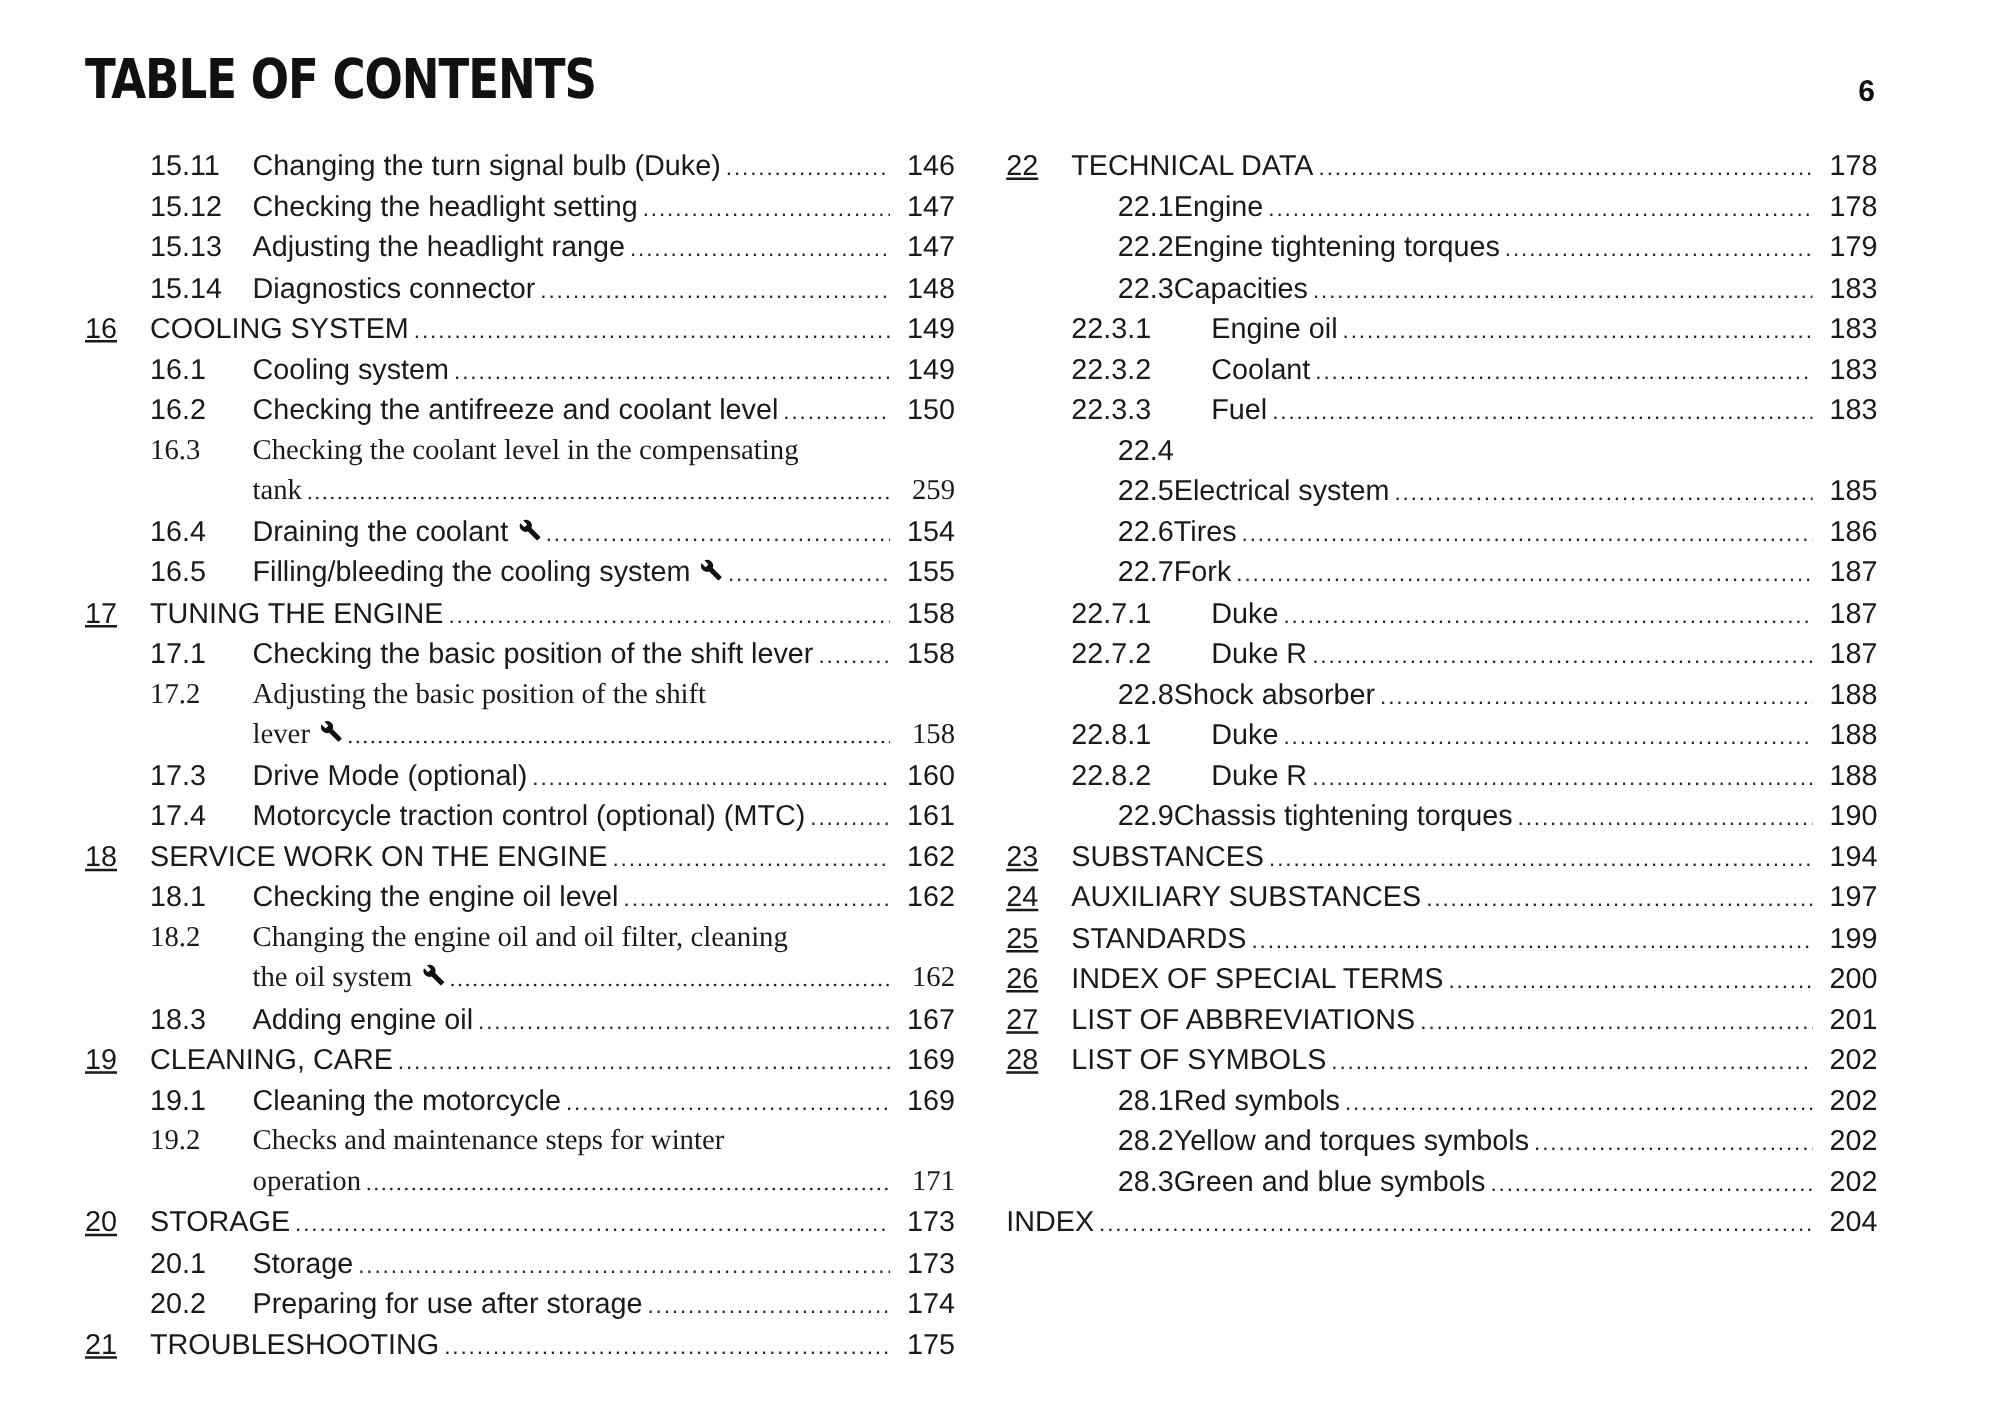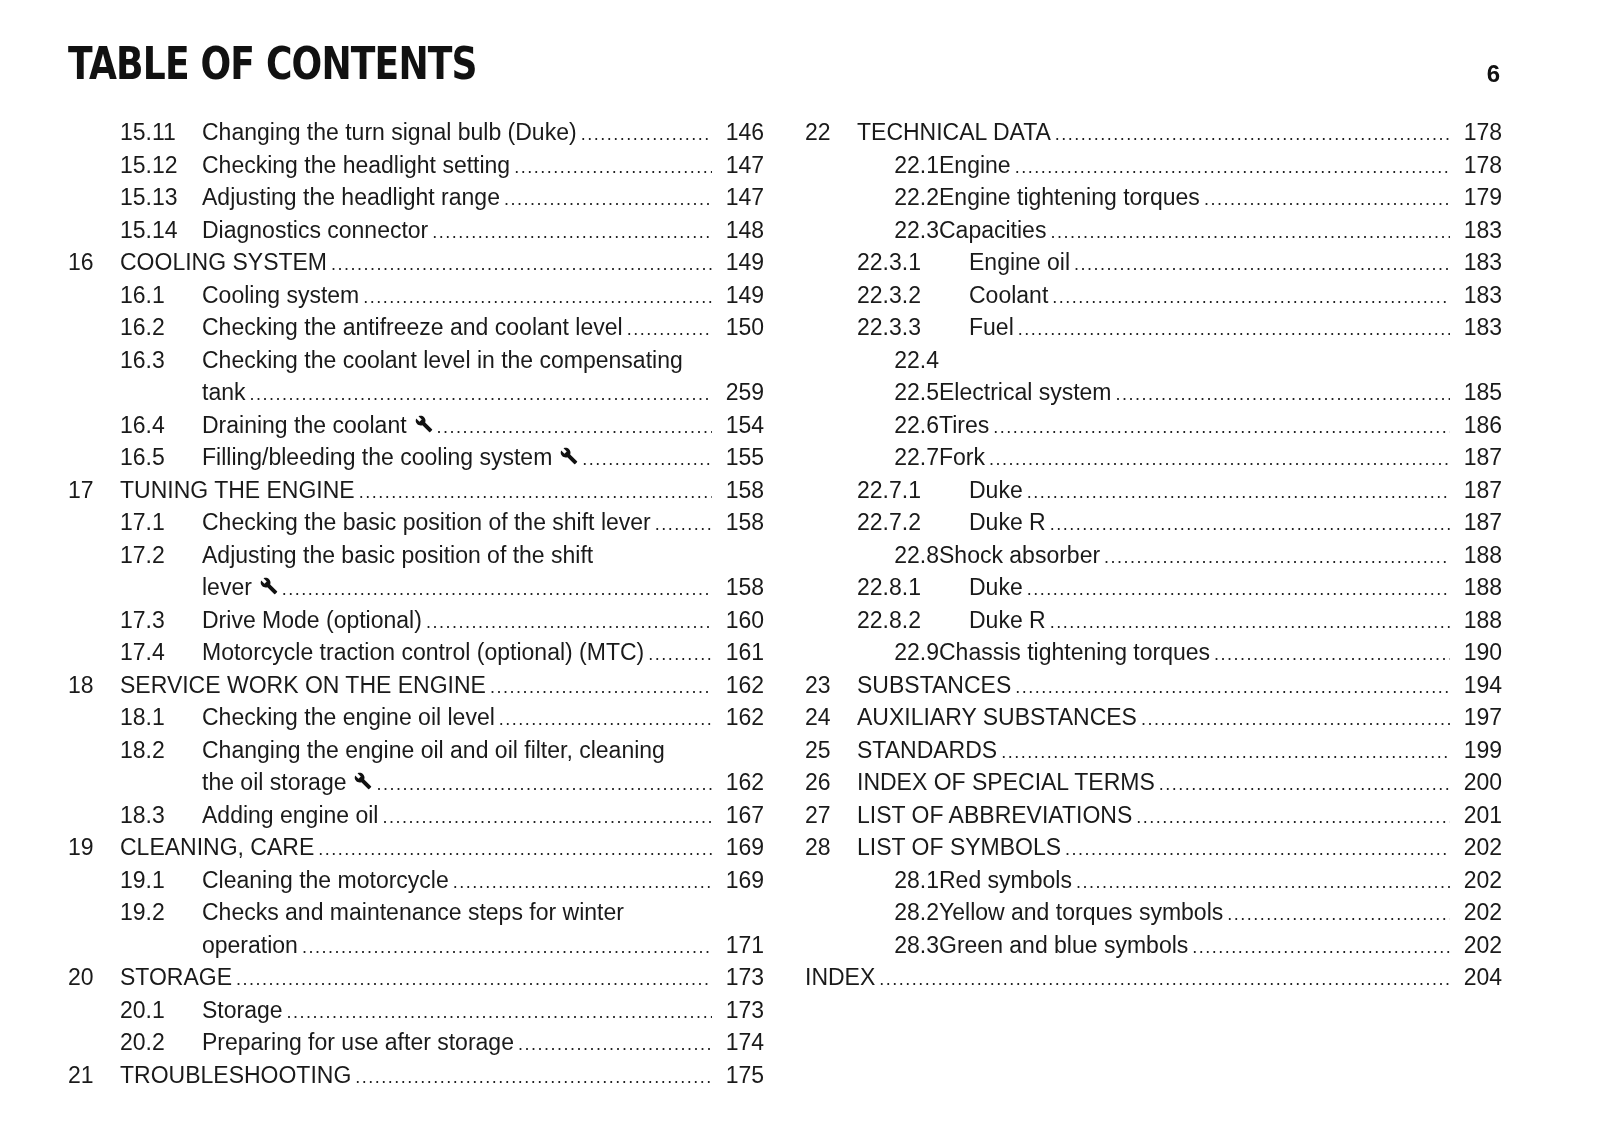--- a/index.html
+++ b/index.html
@@ -6,31 +6,31 @@
   body { width: 1600px; height: 1132px; position: relative; overflow: hidden;
          font-family: "Liberation Sans", "DejaVu Sans", sans-serif; color: #1a1a1a; }
   .title { position: absolute; left: 68px; top: 38px; margin: 0;
            font-family: "DejaVu Sans", sans-serif; font-weight: bold; font-size: 44px;
            letter-spacing: -1px; transform: scaleX(0.82); transform-origin: left top; color: #111; }
   .pagenum { position: absolute; right: 100px; top: 60px; font-weight: bold; font-size: 24px; color: #111; }
   .col { position: absolute; top: 116px; }
   .col.left { left: 68px; width: 696px; }
   .col.right { left: 805px; width: 697px; }
   .row { position: relative; display: flex; align-items: baseline; font-size: 23px; line-height: 32.5px; height: 32.5px; white-space: nowrap; }
-  .row.wrap { height: auto; }
+  .row.wrap { height: auto; font-family: Liberation Serif, serif; }
   .num { flex: none; }
   .txt-wrap { flex: 1; display: flex; flex-direction: column; min-width: 0; }
   .line { display: flex; align-items: baseline; height: 32.5px; line-height: 32.5px; }
   .label { flex: none; }
   .dots { flex: 1; overflow: hidden; margin: 0 6px 0 4px; color: #222; letter-spacing: 1.5px; font-size: 18px; }
   .dots::before { content: "......................................................................................................................................................................................................"; }
   .page { flex: none; width: 46px; text-align: right; }
   .wrench { display: inline-block; margin-left: 8px; font-size: 18px; transform: rotate(0deg); }
   
-  .l1 .num { width: 52px; }
+  .l1 .num { width: 52px; text-decoration: underline; }
   .l2 .num { width: 82px; margin-left: 52px; }
   .l3 .num { width: 112px; margin-left: 52px; }
   .l0 .num { width: 0; }
   .right .l1 .num { width: 52px; }
   .right .l2 .num { width: 82px; margin-left: 52px; text-align: right; }
   .right .l3 .num { width: 112px; margin-left: 52px; }
 </style>
 </head>
 <body>
 
@@ -223,21 +223,21 @@
         </div>
       </div>
     </div>
     <div class="row l2 wrap">
       <span class="num">18.2</span>
       <div class="txt-wrap">
         <div class="line">
           <span class="label">Changing the engine oil and oil filter, cleaning</span>
         </div>
         <div class="line">
-          <span class="label">the oil storage</span>
+          <span class="label">the oil system</span>
           <span class="wrench"><svg width="18" height="18" viewBox="0 0 24 24">
               <path fill="#111" d="M22.7 19l-9.1-9.1c.9-2.3.4-5-1.5-6.9-2-2-5-2.4-7.4-1.3L9 6 6 9 1.6 4.7C.4 7.1.9 10.1 2.9 12.1c1.9 1.9 4.6 2.4 6.9 1.5l9.1 9.1c.4.4 1 .4 1.4 0l2.3-2.3c.5-.4.5-1.1.1-1.4z"></path>
             </svg></span>
           <span class="dots"></span>
           <span class="page">162</span>
         </div>
       </div>
     </div>
     <div class="row l2">
       <span class="num">18.3</span>

